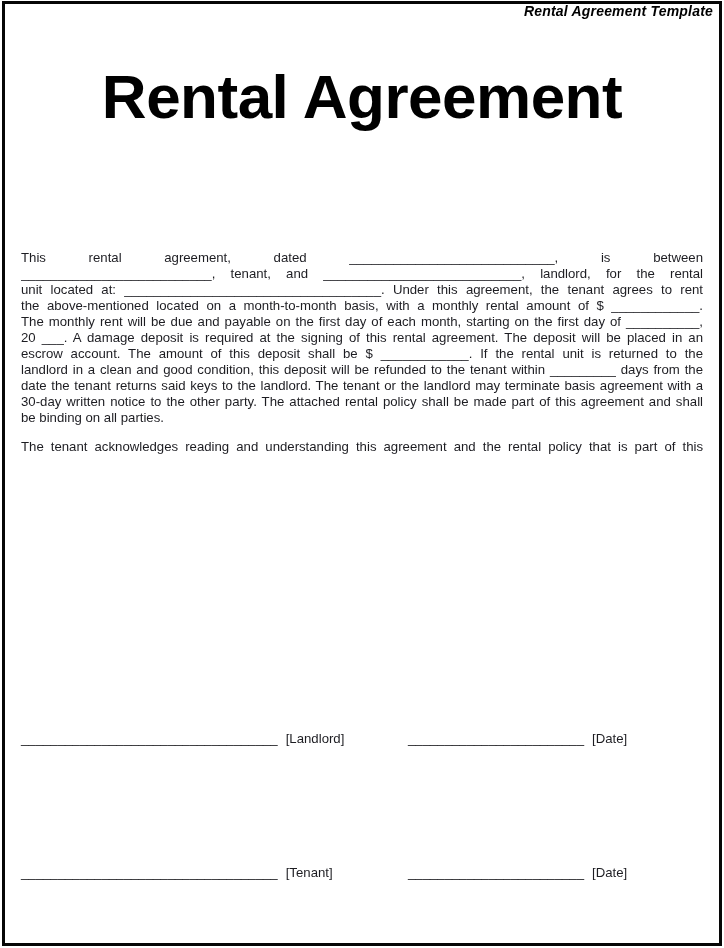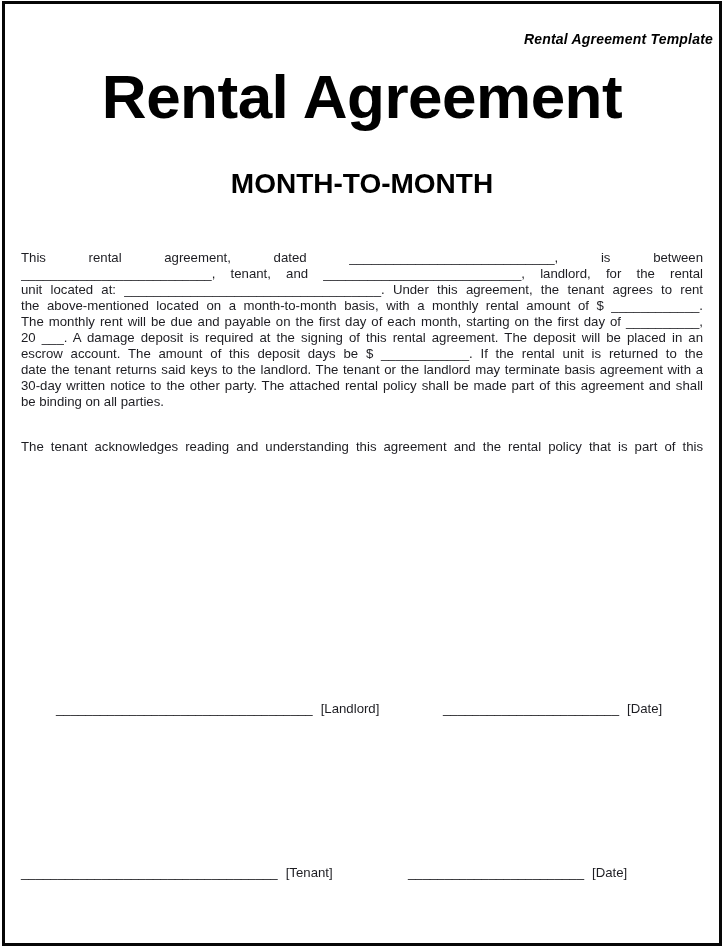--- a/index.html
+++ b/index.html
@@ -21,21 +21,20 @@
   }
   .header-title {
     position: absolute;
     top: 3px;
     right: 11px;
     font-size: 14px;
     font-weight: bold;
     font-style: italic;
     color: #000000;
     letter-spacing: 0.2px;
-    margin-top: 28px;
   }
   .doc-title {
     position: absolute;
     top: 66px;
     left: 0; right: 0;
     text-align: center;
     font-size: 62px;
     line-height: 1;
     font-weight: bold;
     letter-spacing: -0.5px;
@@ -75,50 +74,50 @@
   }
   .sig-row {
     position: absolute;
     left: 21px;
     right: 21px;
     height: 18px;
     font-size: 13.2px;
     line-height: 16px;
     color: #111114;
   }
-  .sig-row-1 { top: 701px; margin-left: 35px; }
+  .sig-row-1 { top: 731px; }
   .sig-row-2 { top: 865px; }
   .sig-line { letter-spacing: 0; color: #141418; }
   .sig-label { margin-left: 8px; color: #1d1d22; }
   .sig-date-group {
     position: absolute;
     left: 387px;
     top: 0;
   }
 </style>
 </head>
 <body>
 
 <div class="page">
   <div class="page-border"></div>
 
   <div class="header-title">Rental Agreement Template</div>
 
   <div class="doc-title">Rental Agreement</div>
 
-  <div class="doc-subtitle">MONTH-TO-MONTH</div>
 
   <div class="body-par par-1">
     <div class="jline">This rental agreement, dated ____________________________, is between</div>
     <div class="jline">__________________________, tenant, and ___________________________, landlord, for the rental</div>
     <div class="jline">unit located at: ___________________________________.  Under this agreement, the tenant agrees to rent</div>
     <div class="jline">the above-mentioned located on a month-to-month basis, with a monthly rental amount of $ ____________.</div>
     <div class="jline">The monthly rent will be due and payable on the first day of each month, starting on the first day of __________,</div>
     <div class="jline">20 ___.  A damage deposit is required at the signing of this rental agreement.  The deposit will be placed in an</div>
-    <div class="jline">escrow account.  The amount of this deposit days be $ ____________.  If the rental unit is returned to the</div>
+    <div class="jline">escrow account.  The amount of this deposit shall be $ ____________.  If the rental unit is returned to the</div>
+    <div class="jline">landlord in a clean and good condition, this deposit will be refunded to the tenant within _________ days from the</div>
     <div class="jline">date the tenant returns said keys to the landlord.  The tenant or the landlord may terminate basis agreement with a</div>
     <div class="jline">30-day written notice to the other party.  The attached rental policy shall be made part of this agreement and shall</div>
     <div class="jline last-line">be binding on all parties.</div>
   </div>
 
   <div class="body-par par-2">
     <div class="jline">The tenant acknowledges reading and understanding this agreement and the rental policy that is part of this</div>
   </div>
 
   <div class="sig-row sig-row-1">

